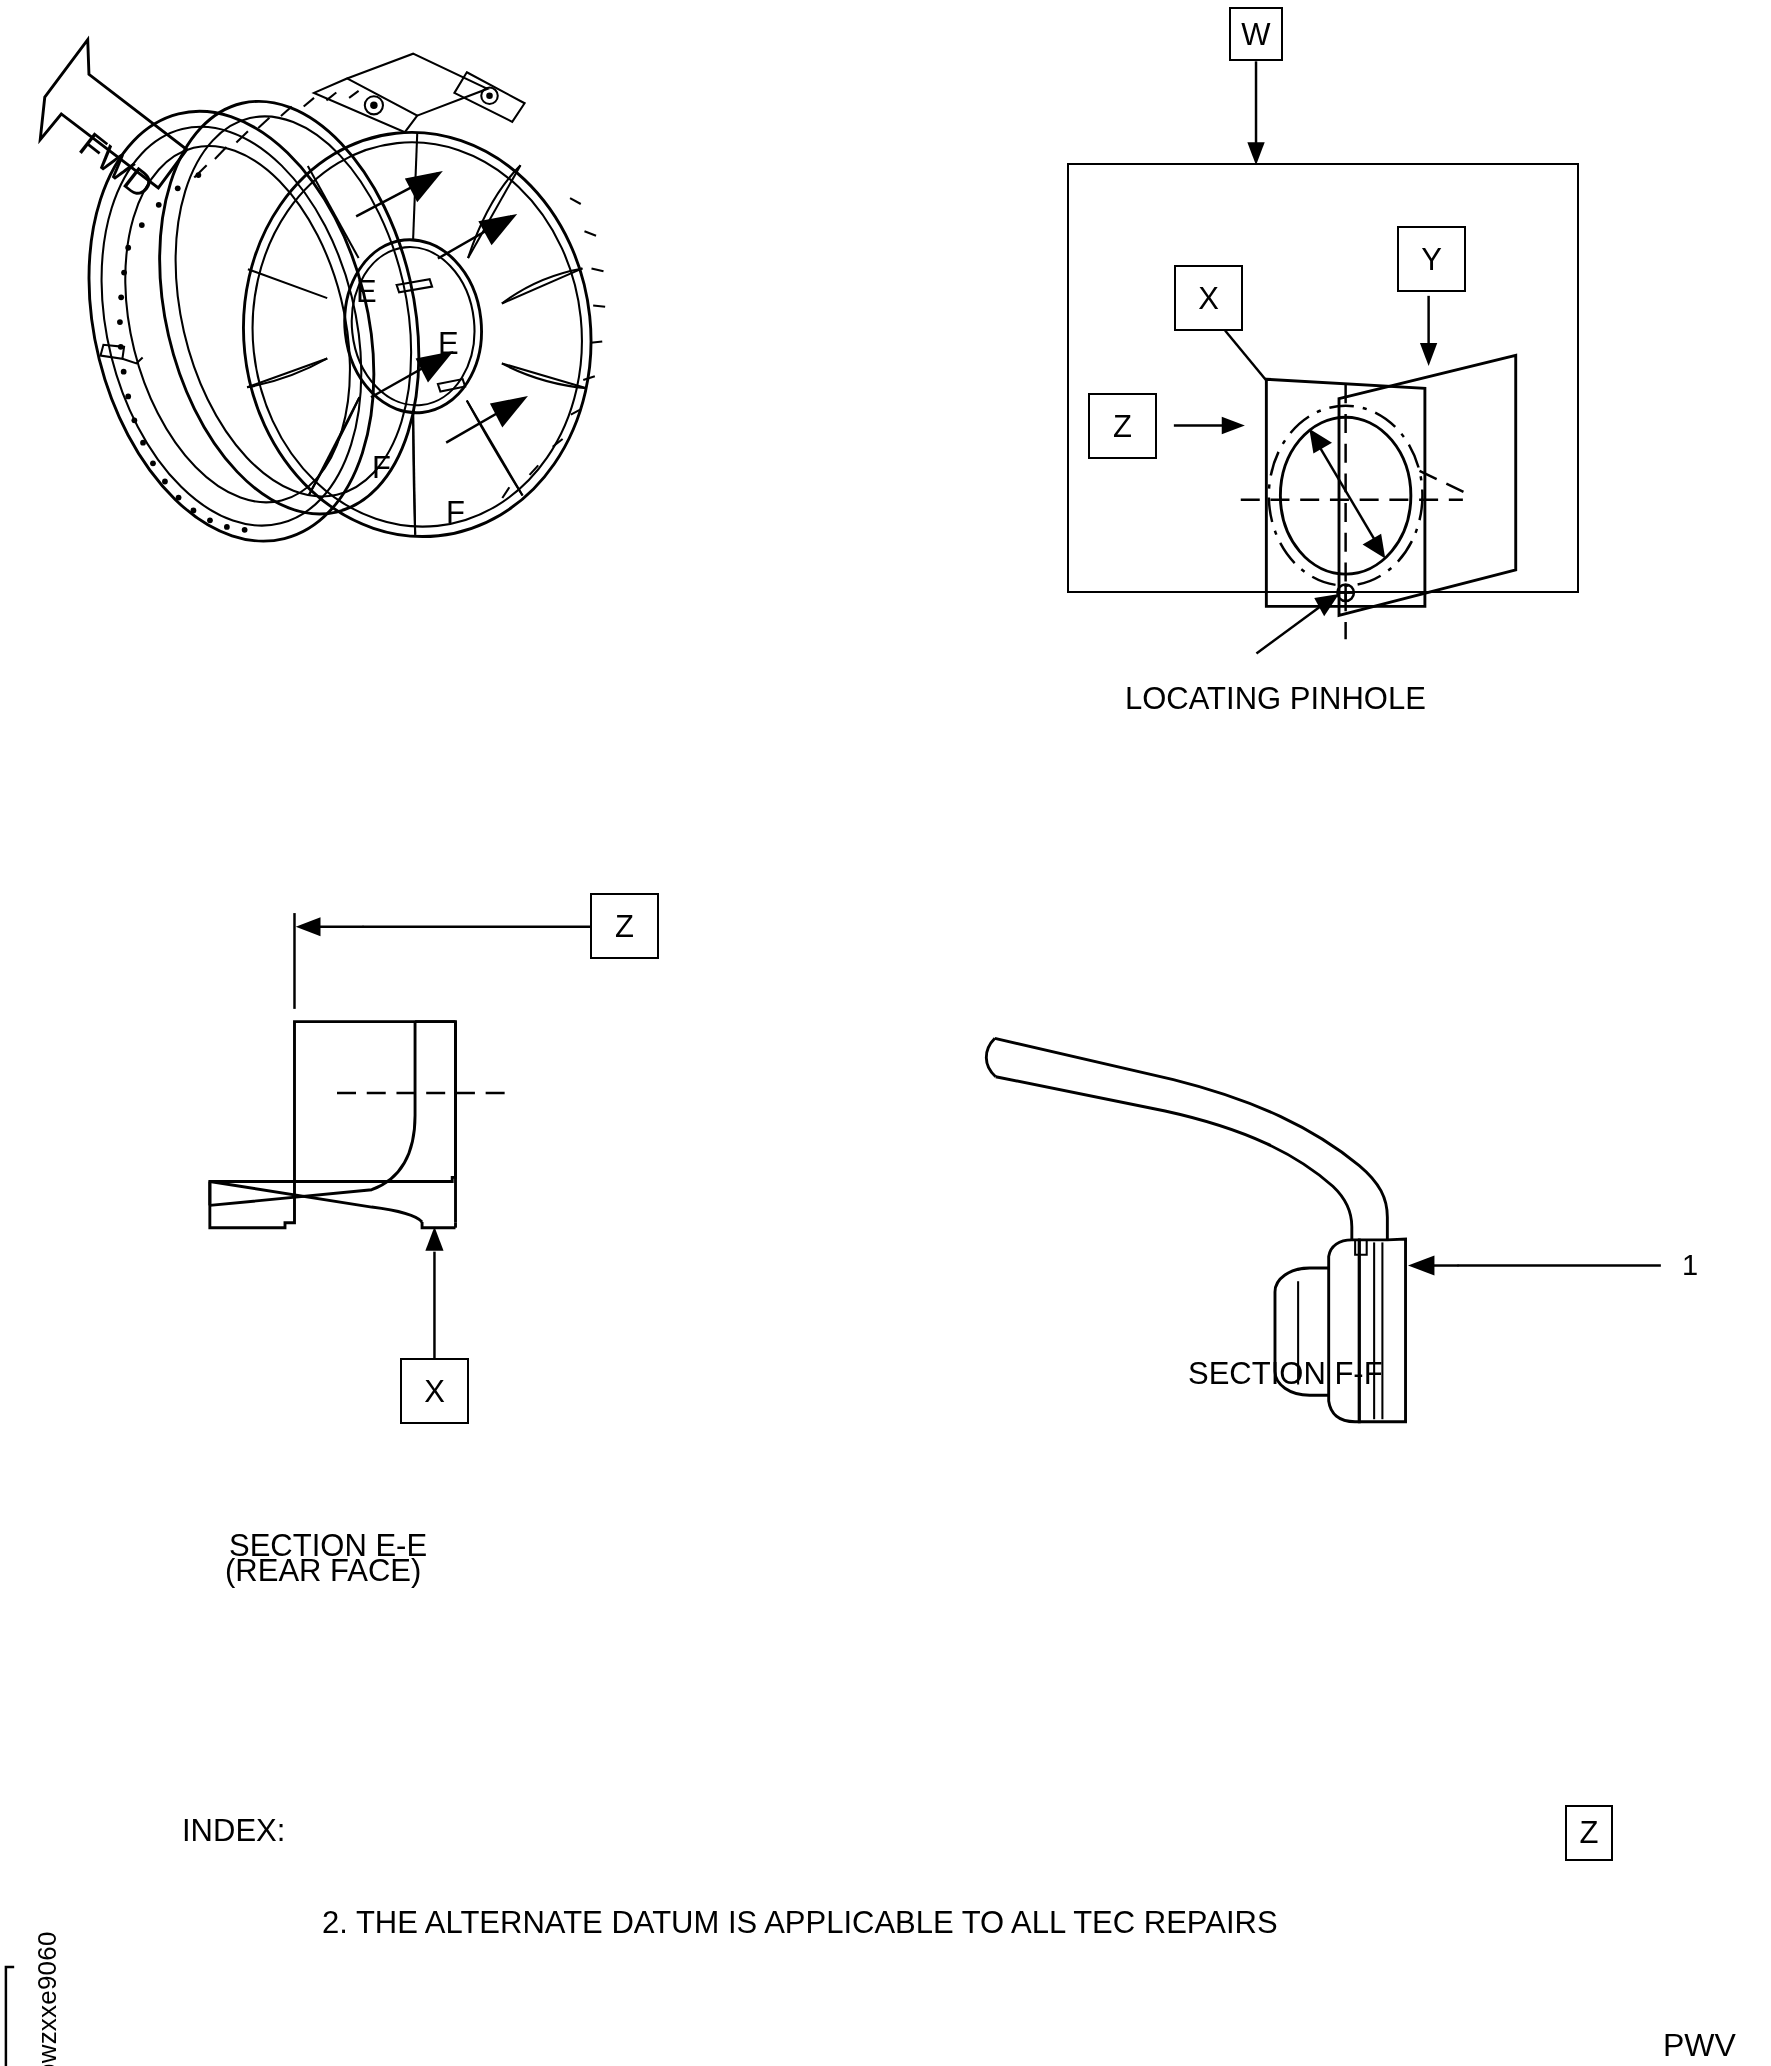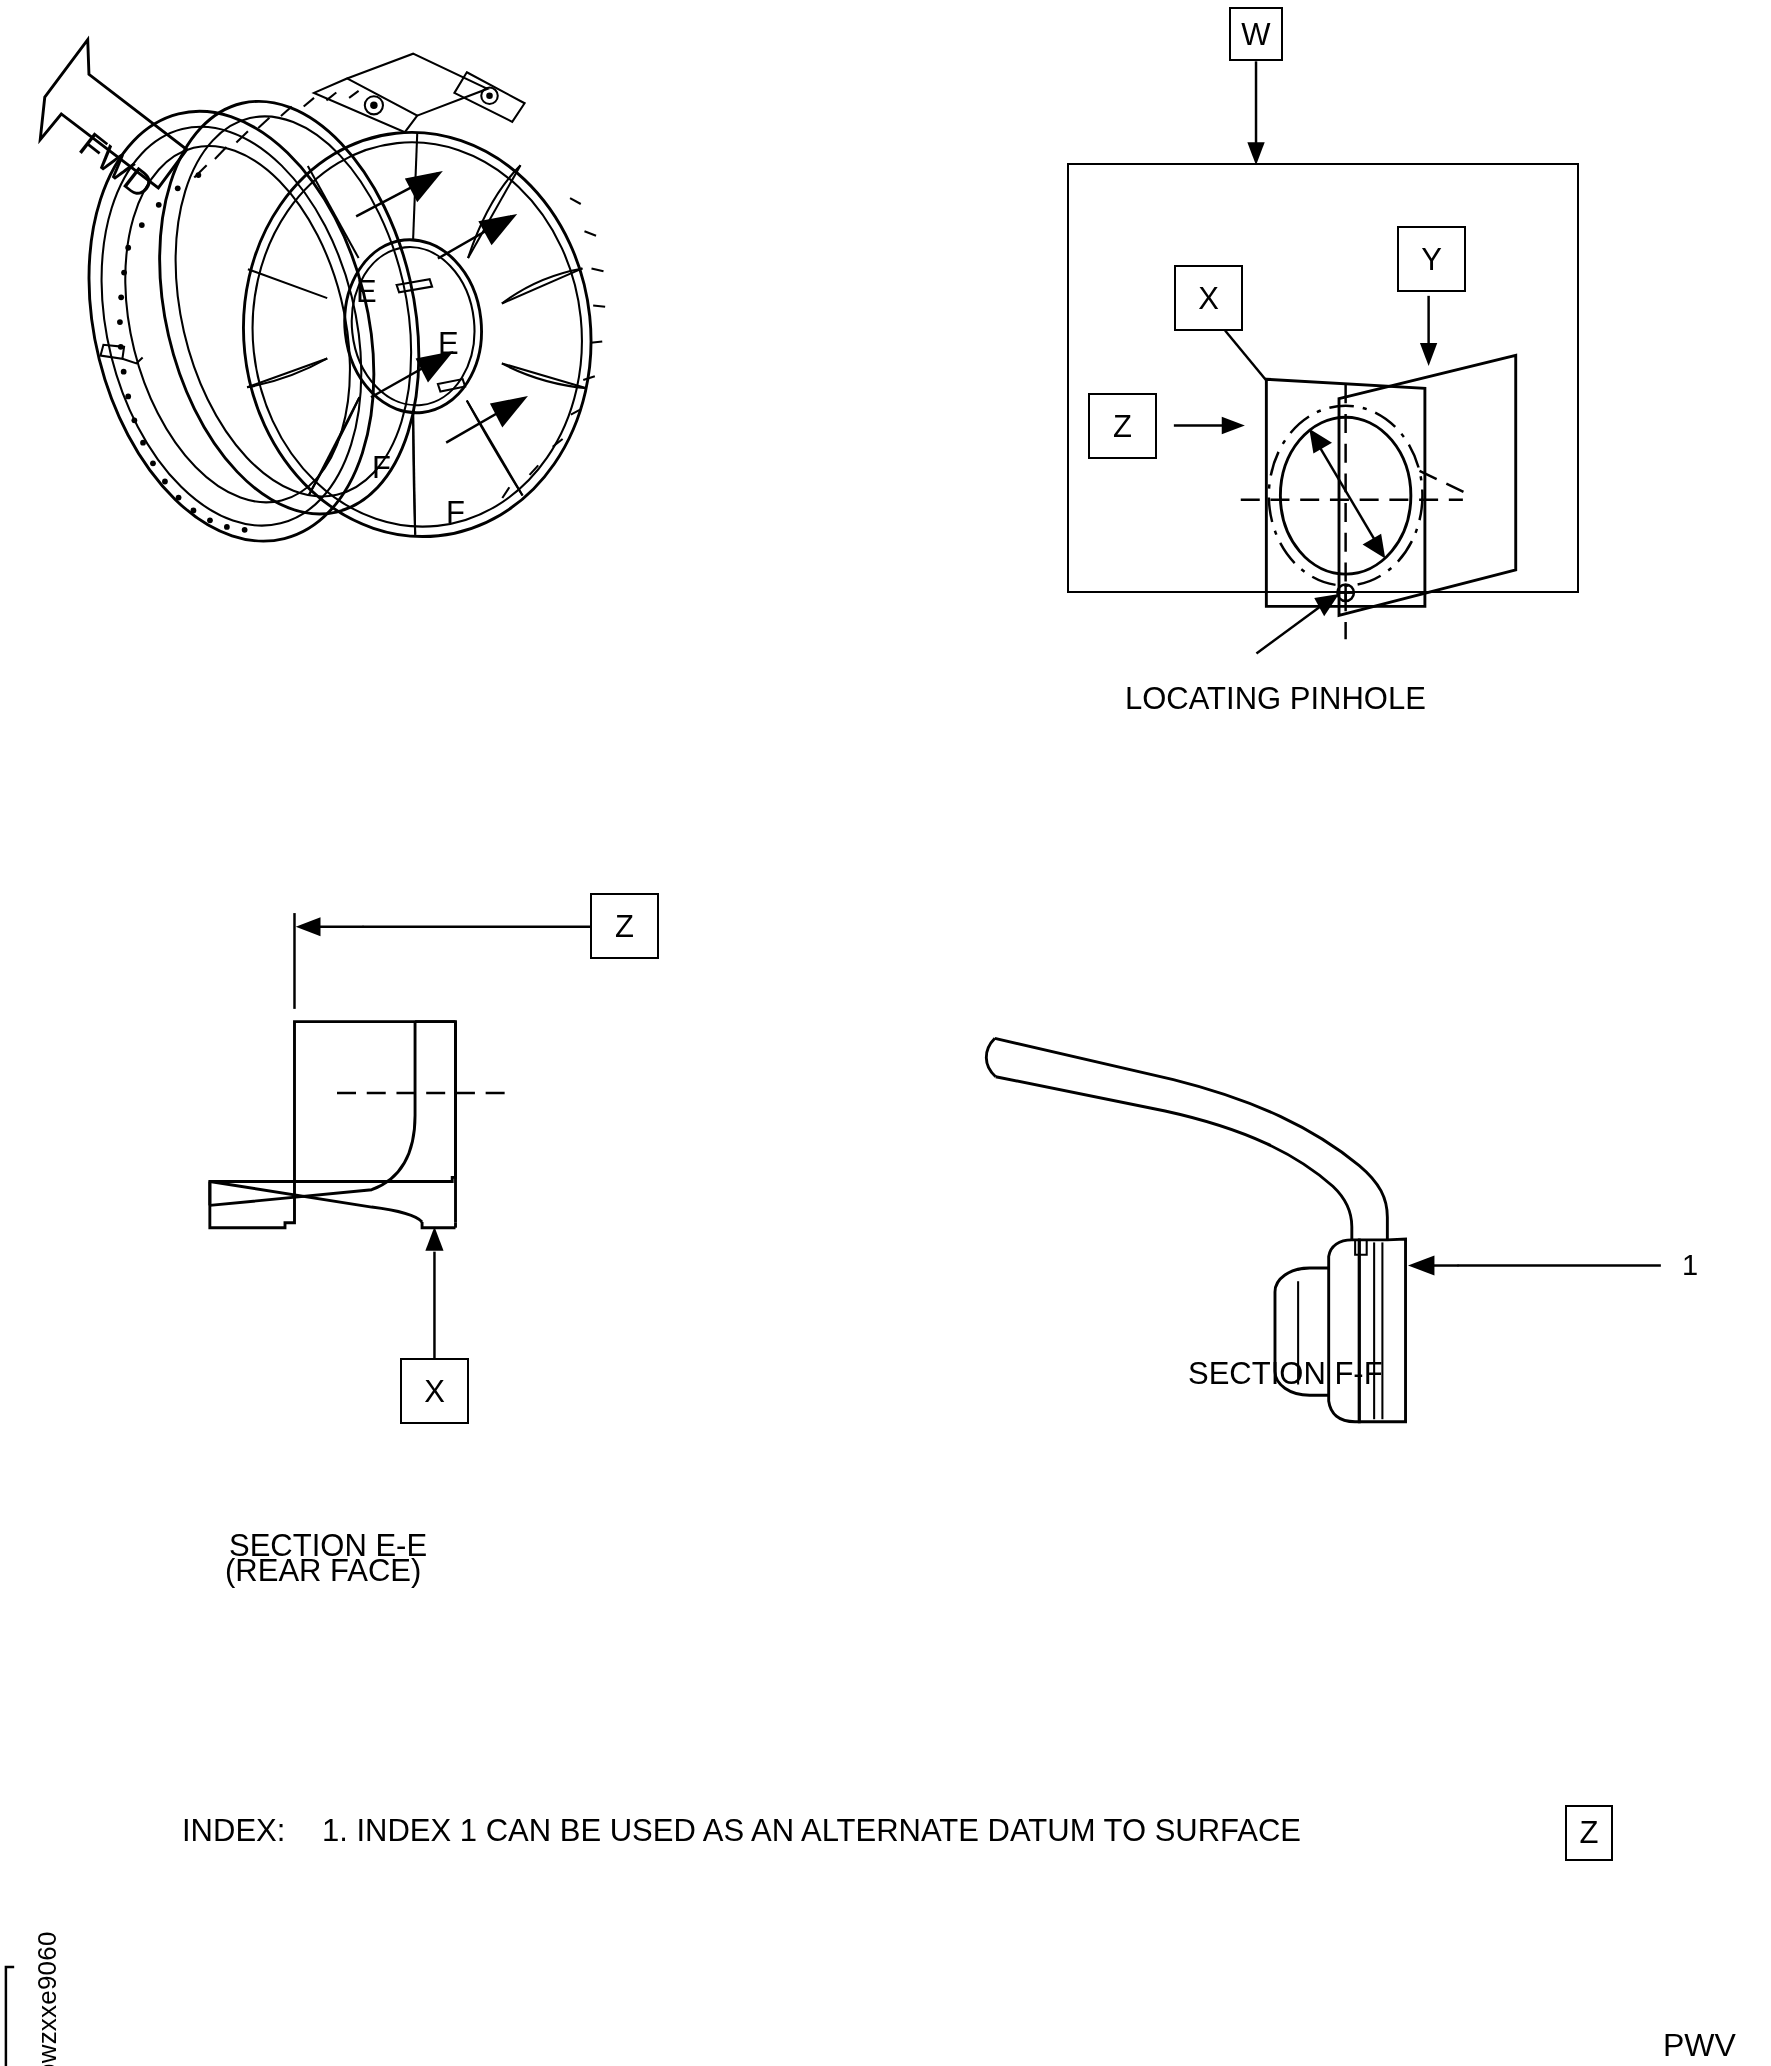--- a/index.html
+++ b/index.html
@@ -413,26 +413,26 @@
 
     <div class="txt t-index" style="left:740px; top:256px;">1</div>
 
     <div class="txt t-section" style="left:246px; top:364px;">SECTION F-F</div>
   </div>
 
   <div class="abs" style="left:0px; top:1802px; width:1772px; height:174px;">
 
     <div class="txt t-note" style="left:182px; top:10.7px;">INDEX:</div>
 
-    <div class="txt t-note" style="left:322px; top:10.7px;">1. INDEX 1 CAN BE USED AS AN ALTERNATE DATUM TO SURFACE</div>
 
     <div class="datum-box" style="left:1565px; top:2.5px; width:48px; height:56px; border-width:2.5px;">
       <span>Z</span>
     </div>
 
+    <div class="txt t-note" style="left:322px; top:103px;">2. THE ALTERNATE DATUM IS APPLICABLE TO ALL TEC REPAIRS</div>
   </div>
 
   <div class="abs" style="left:0px; top:1818px; width:54px; height:273px;">
     <svg class="abs" style="left:0; top:0;" width="54" height="273" viewBox="0 0 130 660">
       <path class="ln-med" d="M 34 360 L 14 360 L 14 648 L 120 648"></path>
     </svg>
     <div class="vert-code" style="left:32px; top:260px;">pwzxxe9060</div>
   </div>
 
   <div class="txt t-pwv" style="left:1663px; top:2027px;">PWV</div>

